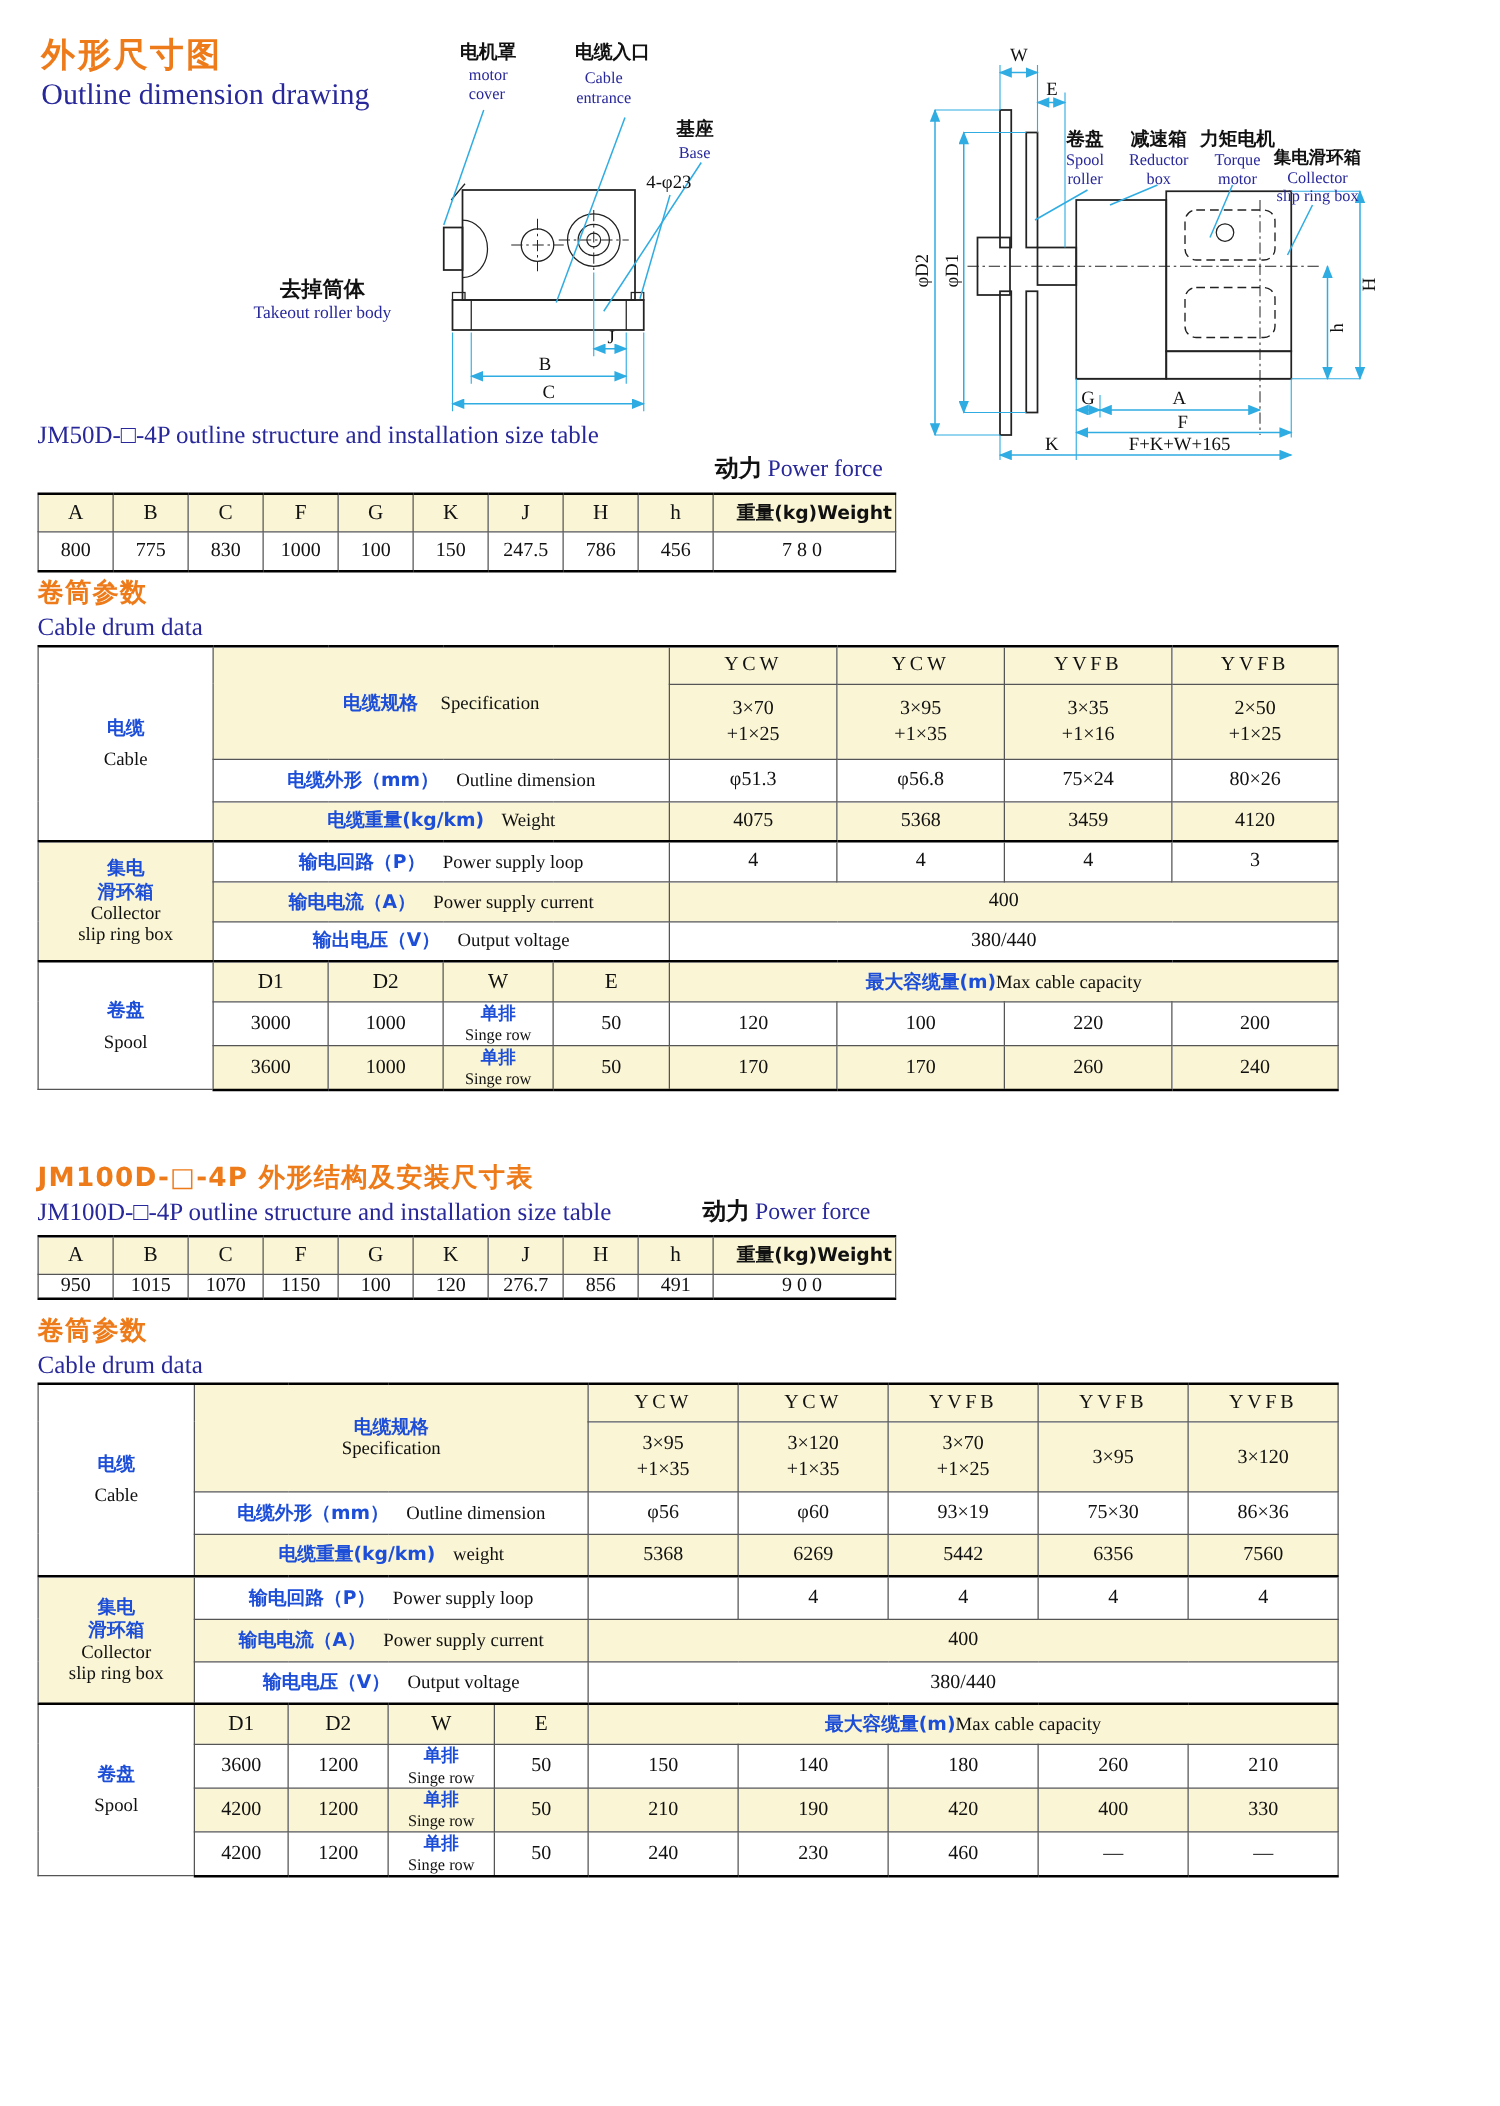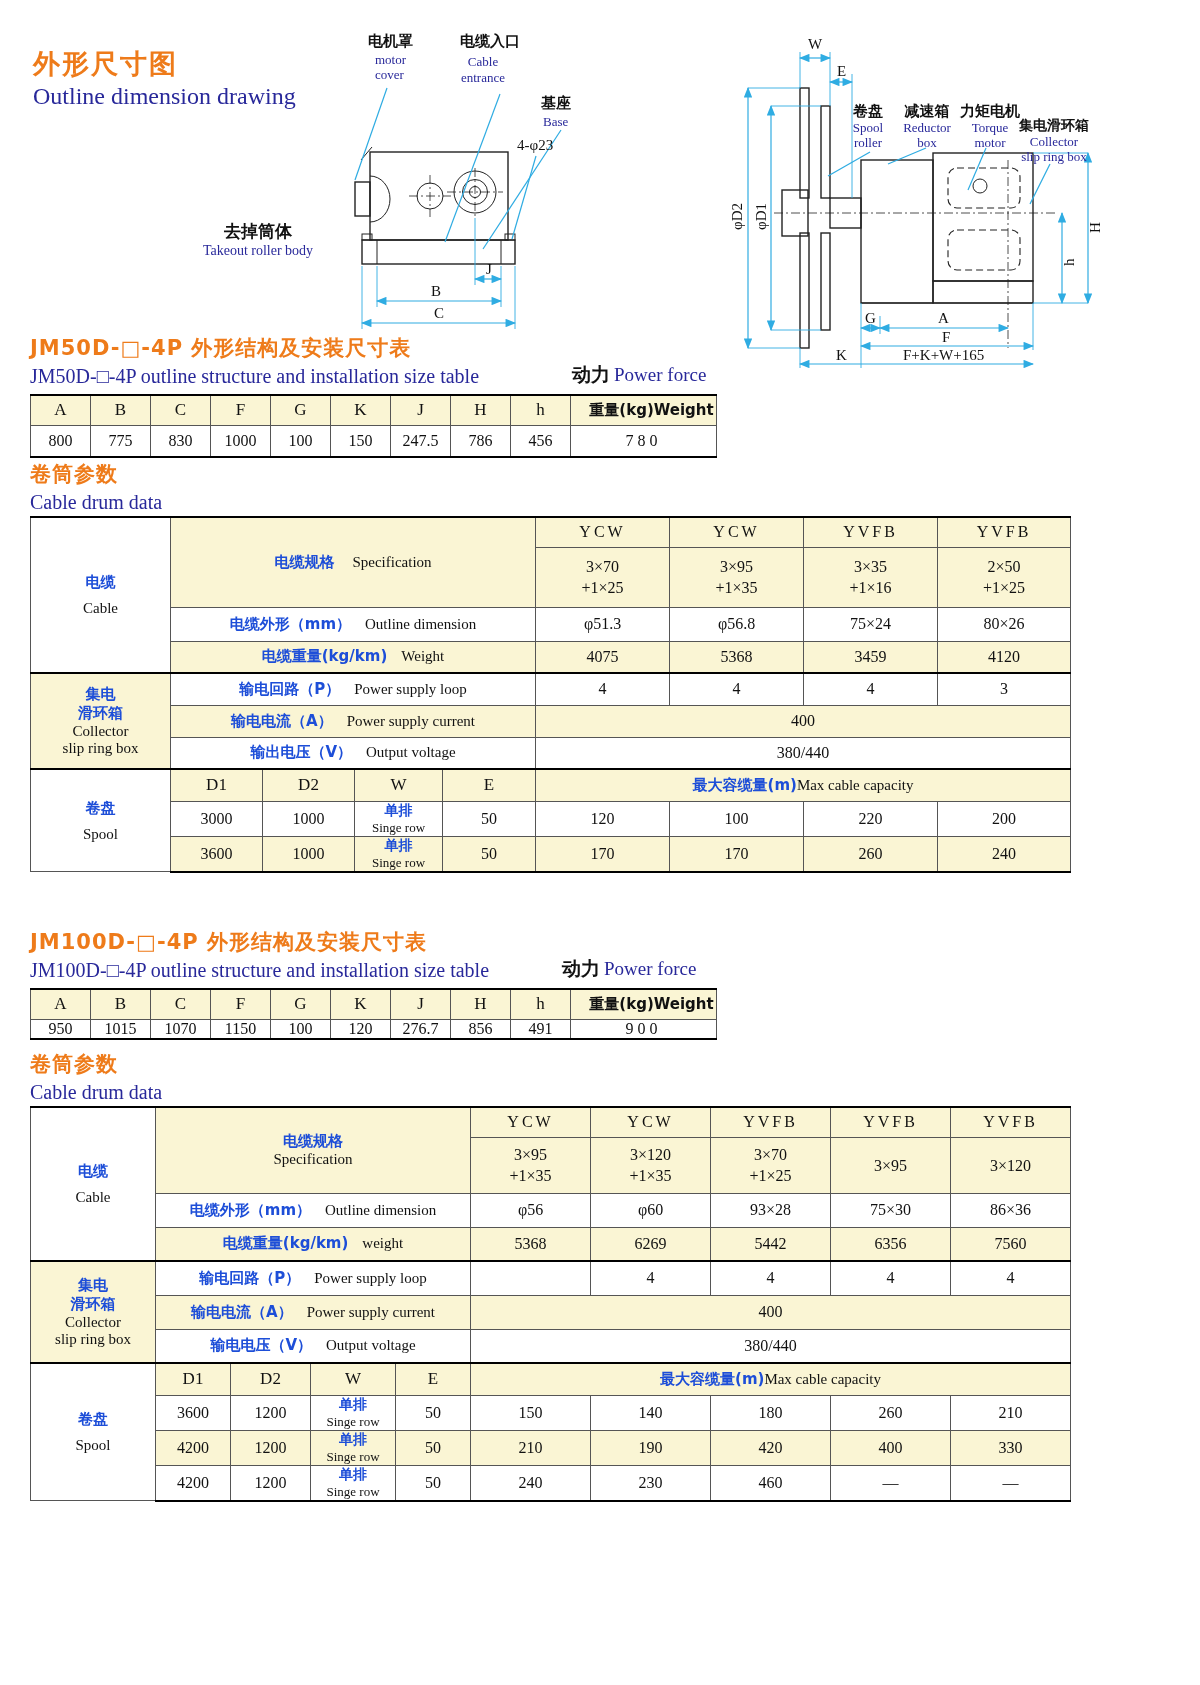--- a/index.html
+++ b/index.html
@@ -1,21 +1,21 @@
 <!DOCTYPE html>
 <html><head>
 <meta charset="utf-8">
 <style>
   html,body{margin:0;padding:0;background:#fff;}
   .page{position:relative;width:1200px;height:1685px;background:#ffffff;overflow:hidden;
         font-family:"Liberation Serif",serif;color:#111;}
   .abs{position:absolute;}
   .center{text-align:center;}
   
-  .cn-title{font:bold 27px "DejaVu Sans",sans-serif;color:#EE7B1A;letter-spacing:2px;margin-top:20px;}
+  .cn-title{font:bold 27px "DejaVu Sans",sans-serif;color:#EE7B1A;letter-spacing:2px;}
   .en-title{font:24px "Liberation Serif",serif;color:#28289A;margin-top:1px;text-align:right;}
   .sub-cn{font:bold 21px "DejaVu Sans",sans-serif;color:#EE7B1A;letter-spacing:1px;}
   .sub-en{font:20px "Liberation Serif",serif;color:#28289A;margin-top:3px;}
   .p-cn{font:bold 19px "DejaVu Sans",sans-serif;color:#111;}
   .p-en{font:19px "Liberation Serif",serif;color:#28289A;}
   .cn-s{font:bold 17px "DejaVu Sans",sans-serif;color:#111;margin-top:44px;}
   .en-s{font:14px "Liberation Serif",serif;color:#28289A;}
   
   table{border-collapse:collapse;table-layout:fixed;position:absolute;}
   td{border:1px solid #555;text-align:center;vertical-align:middle;padding:0;
@@ -198,21 +198,20 @@
     <text class="sen" x="209" y="129" text-anchor="middle">box</text>
     <text class="scn" x="272" y="98" text-anchor="middle">力矩电机</text>
     <text class="sen" x="272" y="114" text-anchor="middle">Torque</text>
     <text class="sen" x="272" y="129" text-anchor="middle">motor</text>
     <text class="scn2" x="336" y="112" text-anchor="middle">集电滑环箱</text>
     <text class="sen" x="336" y="128" text-anchor="middle">Collector</text>
     <text class="sen" x="336" y="143" text-anchor="middle">slip ring box</text>
   </svg>
 
   <div class="abs" style="left:30px;top:334px">
-    <div class="sub-cn">JM50D-□-4P  外形结构及安装尺寸表</div>
     <div class="sub-en">JM50D-□-4P  outline structure and installation size table</div>
   </div>
   <div class="abs" style="left:572px;top:362px">
     <span class="p-cn">动力</span>
     <span class="p-en">Power force</span>
   </div>
 
   <table style="left:30px;top:394px;width:686px">
     <colgroup>
         <col style="width:60px">
@@ -496,21 +495,21 @@
             <div>3×120</div>
             <div></div>
           </td>
     </tr>
     <tr class="white" style="height:34px">
       <td class="lbl" colspan="4">
         <span class="cn">电缆外形（mm）</span><span class="en isp">Outline dimension</span>
       </td>
       <td>φ56</td>
       <td>φ60</td>
-      <td>93×28</td>
+      <td>93×19</td>
       <td>75×30</td>
       <td>86×36</td>
     </tr>
     <tr class="cream" style="height:34px">
       <td class="lbl" colspan="4">
         <span class="cn">电缆重量(kg/km)</span><span class="en isp">weight</span>
       </td>
       <td>5368</td>
       <td>6269</td>
       <td>5442</td>

